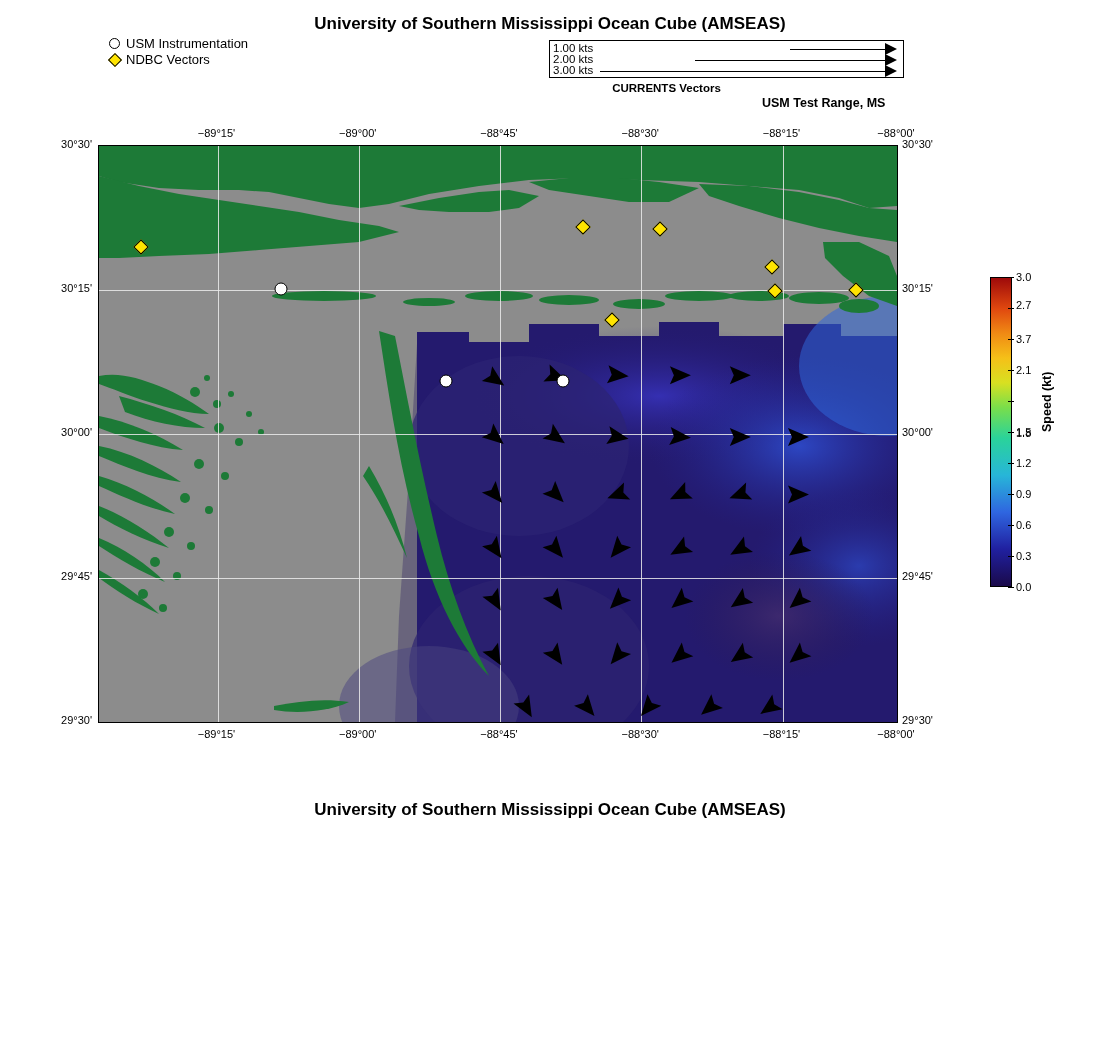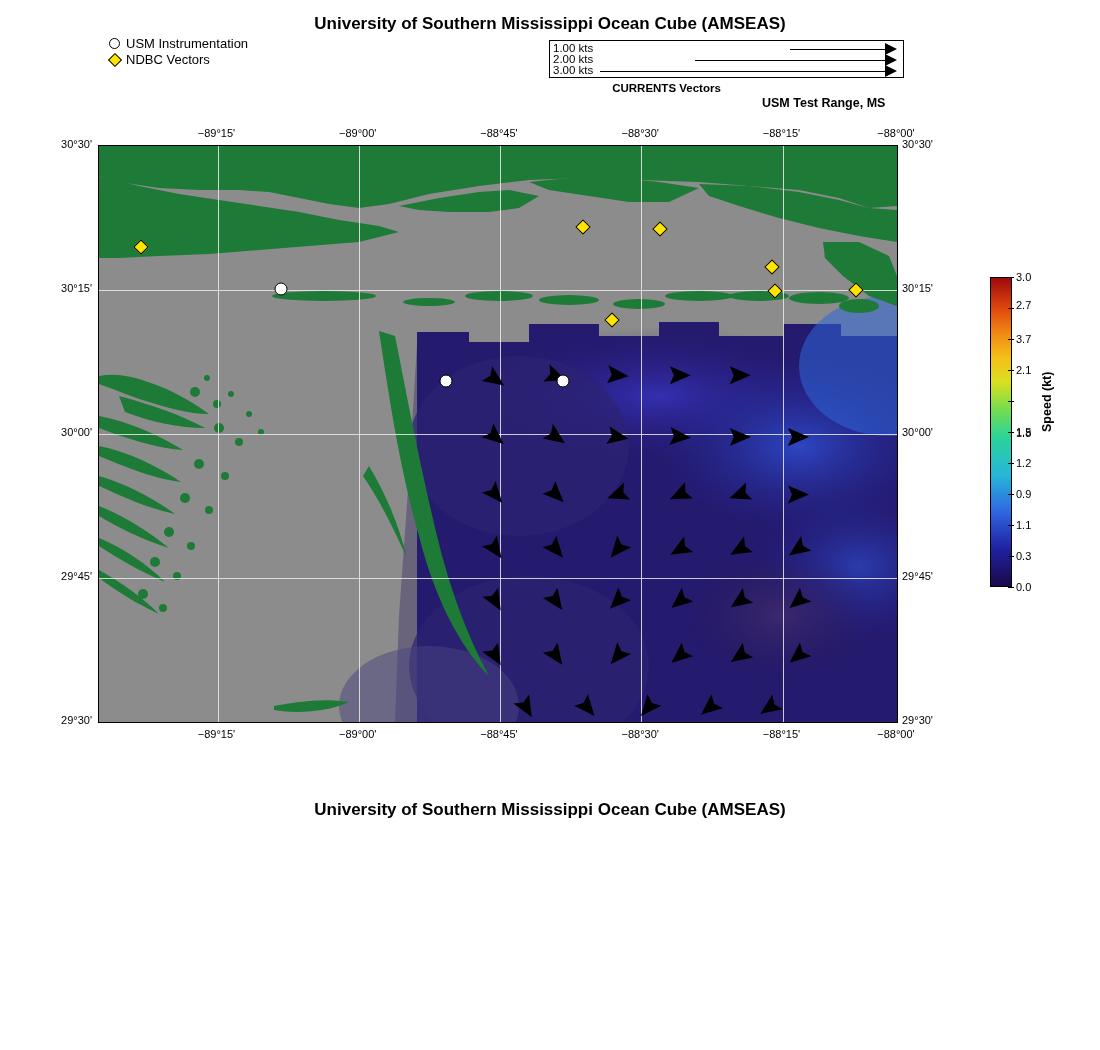--- a/index.html
+++ b/index.html
@@ -536,21 +536,21 @@
       <div class="cbar-tick" style="top: 370px; text-align: right;">2.1</div>
       <div style="position: absolute; left: 1008px; top: 370px; width: 6px; height: 1px; background: rgb(0, 0, 0);"></div>
       <div class="cbar-tick" style="top: 401px; margin-top: 32px;">1.8</div>
       <div style="position: absolute; left: 1008px; top: 401px; width: 6px; height: 1px; background: rgb(0, 0, 0);"></div>
       <div class="cbar-tick" style="top: 432px;">1.5</div>
       <div style="position: absolute; left: 1008px; top: 432px; width: 6px; height: 1px; background: rgb(0, 0, 0);"></div>
       <div class="cbar-tick" style="top: 463px;">1.2</div>
       <div style="position: absolute; left: 1008px; top: 463px; width: 6px; height: 1px; background: rgb(0, 0, 0);"></div>
       <div class="cbar-tick" style="top: 494px;">0.9</div>
       <div style="position: absolute; left: 1008px; top: 494px; width: 6px; height: 1px; background: rgb(0, 0, 0);"></div>
-      <div class="cbar-tick" style="top: 525px;">1.1</div>
+      <div class="cbar-tick" style="top: 525px;">0.6</div>
       <div style="position: absolute; left: 1008px; top: 525px; width: 6px; height: 1px; background: rgb(0, 0, 0);"></div>
       <div class="cbar-tick" style="top: 556px;">0.3</div>
       <div style="position: absolute; left: 1008px; top: 556px; width: 6px; height: 1px; background: rgb(0, 0, 0);"></div>
       <div class="cbar-tick" style="top: 587px;">0.0</div>
       <div style="position: absolute; left: 1008px; top: 587px; width: 6px; height: 1px; background: rgb(0, 0, 0);"></div>
     </div>
   <div class="cbar-title">Speed (kt)</div>
 
   <div class="bottom-title">University of Southern Mississippi Ocean Cube (AMSEAS)</div>
 

